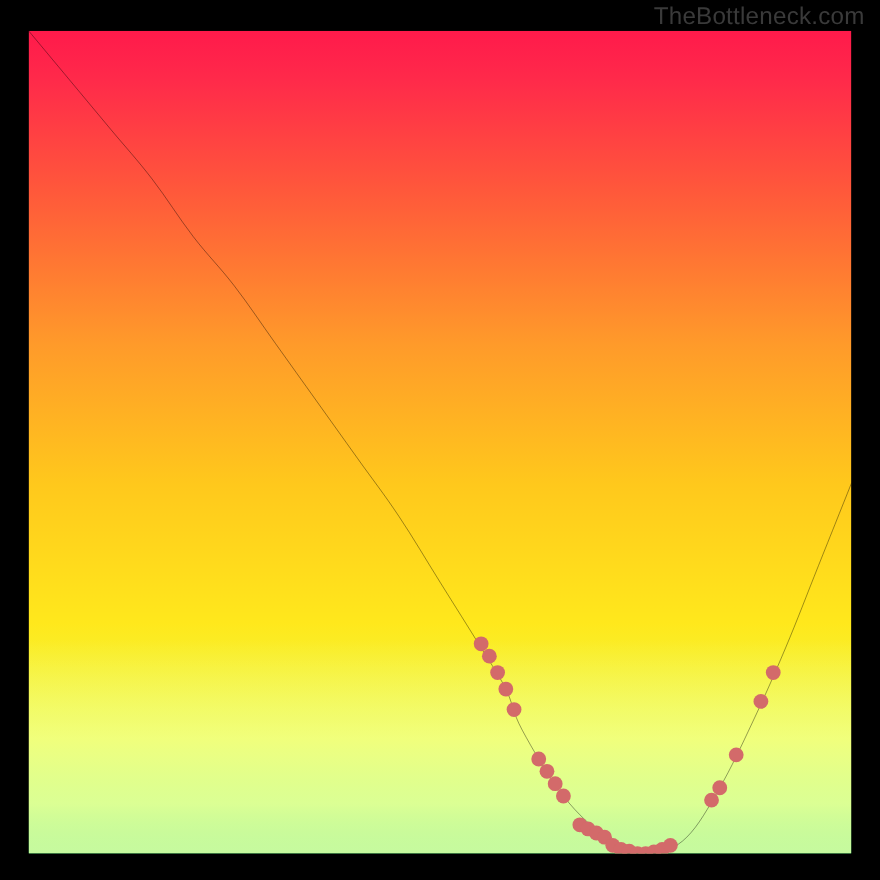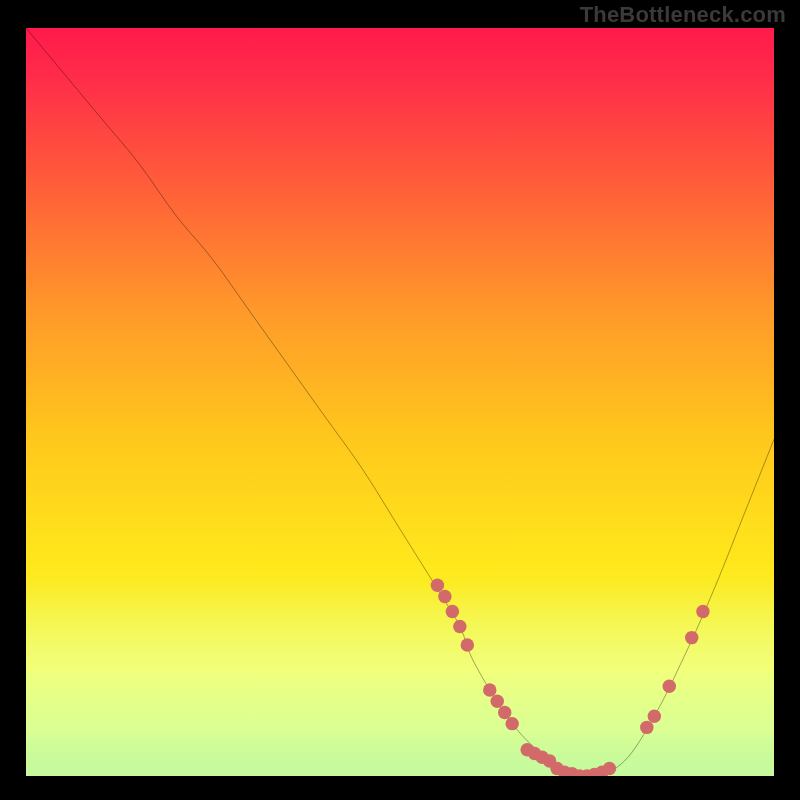--- a/index.html
+++ b/index.html
@@ -16,21 +16,21 @@
     left: 0; top: 0;
     width: 800px; height: 800px;
     background: #000;
   }
   .watermark {
     position: absolute;
     top: 2px;
     right: 14px;
     color: #3a3a3a;
     font-size: 22px;
-    font-weight: 700;
+    font-weight: 400;
     letter-spacing: 0.2px;
     user-select: none;
   }
   svg {
     position: absolute;
     left: 26px;
     top: 28px;
     width: 748px;
     height: 748px;
     display: block;

